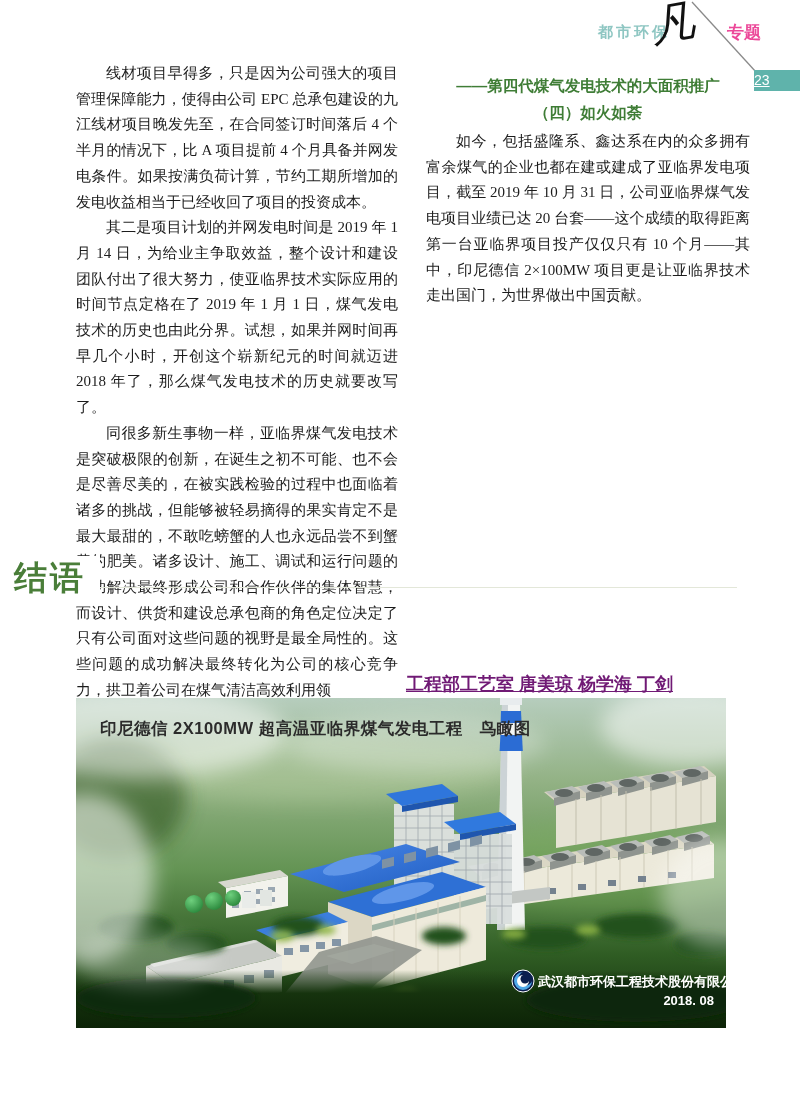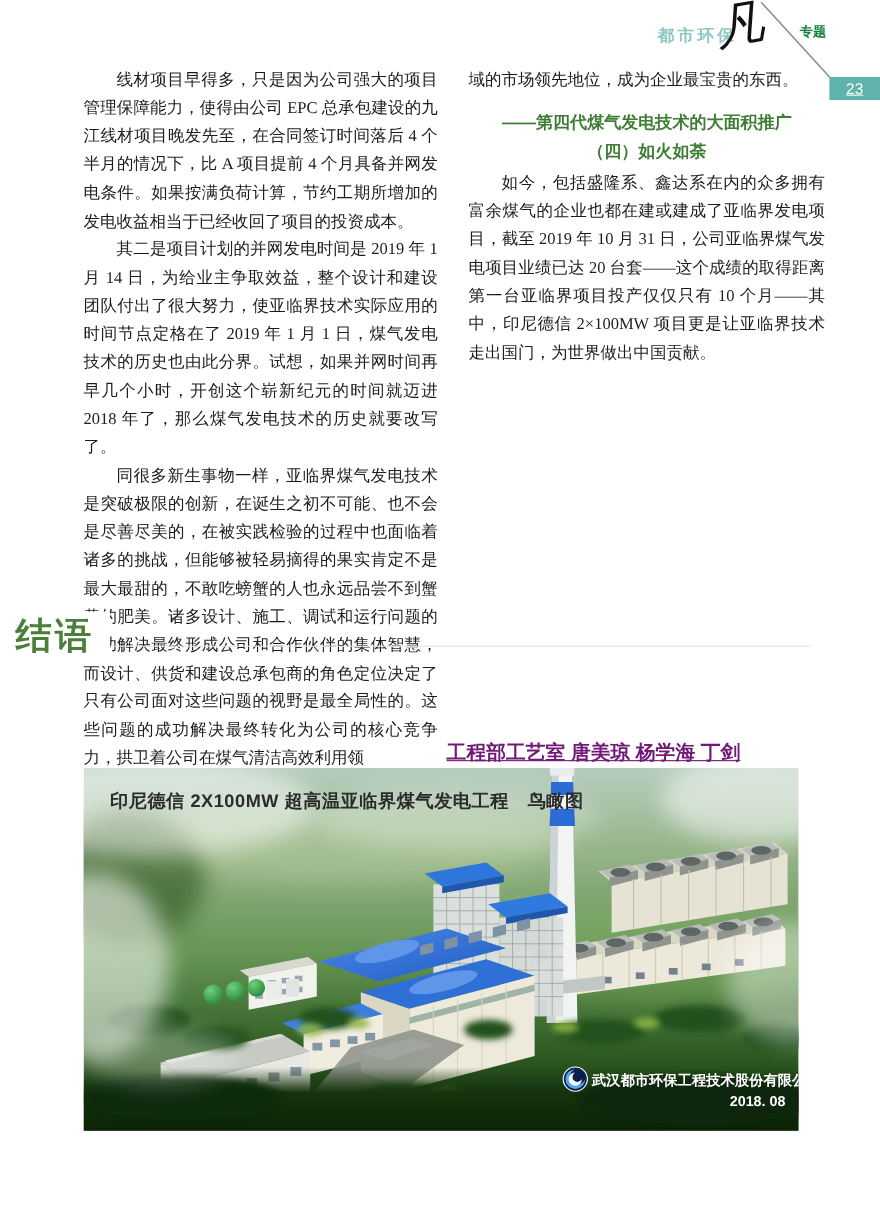--- a/index.html
+++ b/index.html
@@ -13,25 +13,25 @@
     position:absolute; left:598px; top:23px; font-family:"Liberation Sans","DejaVu Sans",sans-serif;
     font-size:15px; letter-spacing:3px; color:#8ec6c2; font-weight:bold;
   }
   .logo-glyph {
     position:absolute; left:650px; top:2px; font-size:44px; line-height:1;
     font-family:"DejaVu Serif",serif; font-style:italic; color:#111; transform:rotate(-10deg);
   }
   .header-line { position:absolute; left:680px; top:0px; }
   .section-label {
     position:absolute; left:727px; top:21px; font-family:Liberation Serif, serif;
-    font-size:12px; font-weight:bold; color:#15803d;
+    font-size:17px; font-weight:bold; color:#ec4899;
   }
   .page-num {
     position:absolute; left:754px; top:70px; width:46px; height:21px;
-    background:#5fb3ab; color:#fff; text-align:center; line-height:21px;
+    background:#5fb3ab; color:#fff; text-align:left; line-height:21px;
     font-family:"Liberation Sans","DejaVu Sans",sans-serif; font-size:14px;text-decoration:underline;
   }
   
   .col {
     position:absolute; top:61px; width:322px; font-size:15px; line-height:25.7px;
     text-align:justify; text-justify:inter-character;margin-left:12px;
   }
   .col-left  { left:64px; }
   .col-right { left:414px; width:324px; }
   .col p { margin:0; text-indent:2em; }
@@ -76,21 +76,20 @@
   <div class="section-label">专题</div>
   <div class="page-num">23</div>
 
   <div class="col col-left">
     <p>线材项目早得多，只是因为公司强大的项目管理保障能力，使得由公司 EPC 总承包建设的九江线材项目晚发先至，在合同签订时间落后 4 个半月的情况下，比 A 项目提前 4 个月具备并网发电条件。如果按满负荷计算，节约工期所增加的发电收益相当于已经收回了项目的投资成本。</p>
     <p>其二是项目计划的并网发电时间是 2019 年 1 月 14 日，为给业主争取效益，整个设计和建设团队付出了很大努力，使亚临界技术实际应用的时间节点定格在了 2019 年 1 月 1 日，煤气发电技术的历史也由此分界。试想，如果并网时间再早几个小时，开创这个崭新纪元的时间就迈进 2018 年了，那么煤气发电技术的历史就要改写了。</p>
     <p>同很多新生事物一样，亚临界煤气发电技术是突破极限的创新，在诞生之初不可能、也不会是尽善尽美的，在被实践检验的过程中也面临着诸多的挑战，但能够被轻易摘得的果实肯定不是最大最甜的，不敢吃螃蟹的人也永远品尝不到蟹黄的肥美。诸多设计、施工、调试和运行问题的成功解决最终形成公司和合作伙伴的集体智慧，而设计、供货和建设总承包商的角色定位决定了只有公司面对这些问题的视野是最全局性的。这些问题的成功解决最终转化为公司的核心竞争力，拱卫着公司在煤气清洁高效利用领</p>
   </div>
 
   <div class="col col-right">
-    <p class="no-indent">域的市场领先地位，成为企业最宝贵的东西。</p>
     <div class="sec-heading">
       <div>——第四代煤气发电技术的大面积推广</div>
       <div>（四）如火如荼</div>
     </div>
     <p>如今，包括盛隆系、鑫达系在内的众多拥有富余煤气的企业也都在建或建成了亚临界发电项目，截至 2019 年 10 月 31 日，公司亚临界煤气发电项目业绩已达 20 台套——这个成绩的取得距离第一台亚临界项目投产仅仅只有 10 个月——其中，印尼德信 2×100MW 项目更是让亚临界技术走出国门，为世界做出中国贡献。</p>
   </div>
 
   <div class="conclusion-rule"></div>
   <div class="conclusion-title">
     <span>结语</span>

